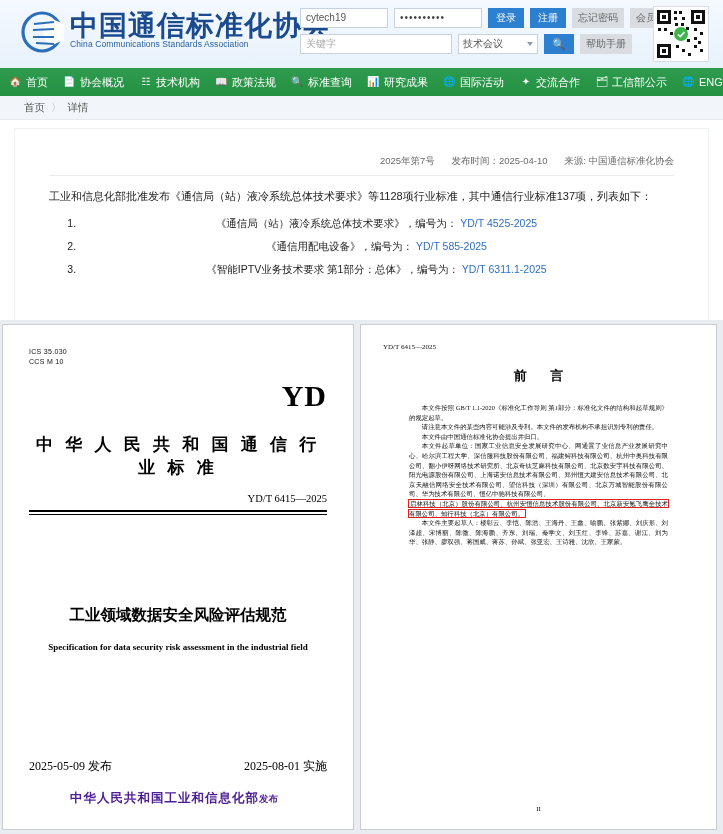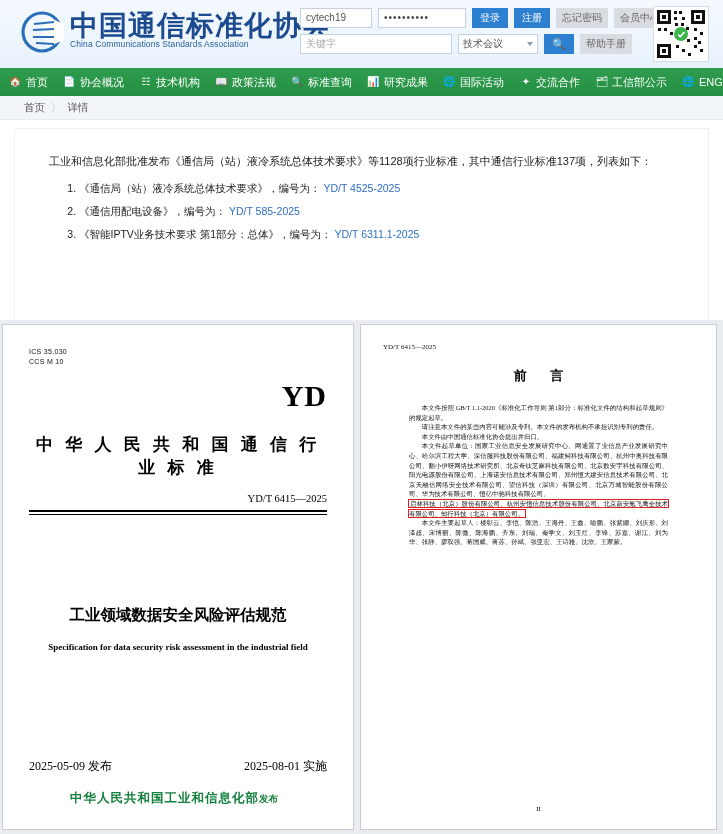--- a/index.html
+++ b/index.html
@@ -65,21 +65,21 @@
   .row1, .row2 { display: flex; align-items: center; gap: 6px; }
   .inp {
     height: 20px;
     border: 1px solid #c6d2de;
     background: #fff;
     font-size: 10px;
     color: #555;
     padding: 0 5px;
     line-height: 18px;
   }
-  .inp-user { width: 72px; }
+  .inp-user { width: 88px; }
   .inp-pass { width: 88px; letter-spacing: 1px; color:#444; }
   .inp-kw { width: 152px; color:#a9a9a9; }
   .sel {
     width: 80px; height: 20px;
     border: 1px solid #c6d2de;
     background: #fff;
     font-size: 10px; color: #555;
     padding: 0 4px;
     line-height: 18px;
     position: relative;
@@ -204,21 +204,21 @@
     color: #222;
     line-height: 20px;
   }
   .art-list {
     margin: 6px 0 0 0;
     padding-left: 30px;
     font-size: 10.5px;
     color: #222;
     line-height: 22px;
   }
-  .art-list li { margin-bottom: 1px; }
+  .art-list li { margin-bottom: 1px; text-align: center; }
   .code-link { color: #2f6fc4; }
 
   
   .docs {
     position: relative;
     width: 723px;
     height: 514px;
     background: #e9edf2;
     display: flex;
     gap: 6px;
@@ -299,21 +299,21 @@
     text-align: right;
   }
   .issuer {
     position: absolute;
     left: 0; right: 8px;
     bottom: 22px;
     text-align: center;
     font-size: 12.5px;
     font-weight: bold;
     letter-spacing: 1px;
-    color: #15803d;
+    color: #4c1d95;
   }
   .issuer .small { font-size: 9.5px; font-weight: bold; letter-spacing: 0; }
 
   
   .r-head {
     font-size: 7px;
     color: #111;
     font-family: "Liberation Serif", serif;
   }
   .r-title {
@@ -479,20 +479,25 @@
       </div>
     </div>
 
     <div class="crumb">
       <span>首页</span>
       <span class="sep">〉</span>
       <span>详情</span>
     </div>
 
     <div class="article">
+      <div class="art-meta">
+        <span>2025年第7号</span>
+        <span>发布时间：2025-04-10</span>
+        <span>来源: 中国通信标准化协会</span>
+      </div>
       <div class="art-body">工业和信息化部批准发布《通信局（站）液冷系统总体技术要求》等1128项行业标准，其中通信行业标准137项，列表如下：</div>
       <ol class="art-list">
         <li>
           <span>《通信局（站）液冷系统总体技术要求》，编号为：</span>
           <span class="code-link">YD/T 4525-2025</span>
         </li>
         <li>
           <span>《通信用配电设备》，编号为：</span>
           <span class="code-link">YD/T 585-2025</span>
         </li>

